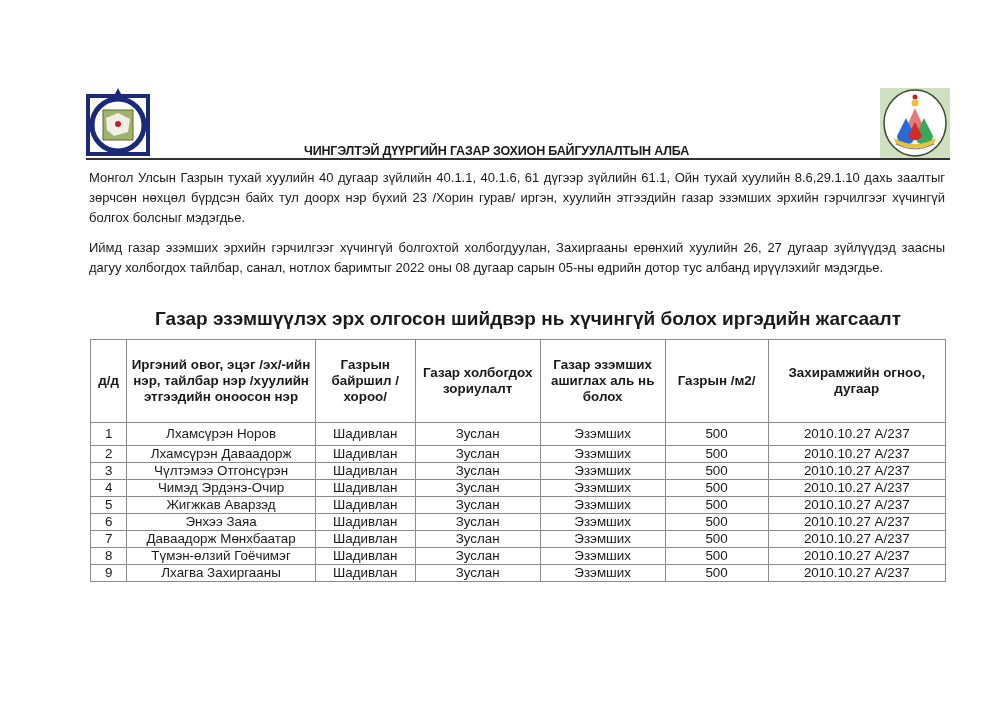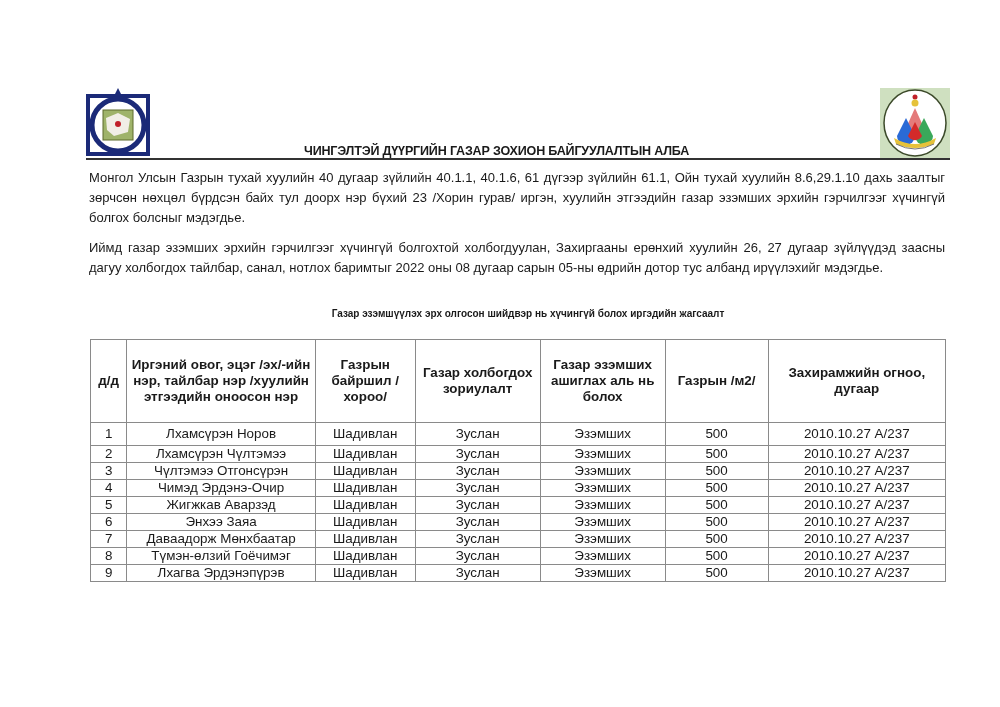--- a/index.html
+++ b/index.html
@@ -10,21 +10,21 @@
   .logo-left { position: absolute; left: 84px; top: 86px; width: 68px; height: 70px; }
   .logo-right { position: absolute; left: 880px; top: 88px; width: 70px; height: 70px; }
   .header-rule { position: absolute; left: 86px; top: 158px; width: 864px; height: 0; border-top: 2px solid #333; }
   .office-title {
     position: absolute; left: 304px; top: 143px; font-size: 13.5px; font-weight: bold;
     letter-spacing: -0.2px; transform: scaleX(0.93); transform-origin: left top; white-space: nowrap;
   }
   .para { position: absolute; left: 89px; width: 856px; font-size: 13px; line-height: 20px; text-align: justify; }
   .para1 { top: 168px; }
   .para2 { top: 231px; margin-top: 7px; }
-  .table-title { position: absolute; left: 0; width: 1000px; text-align: center; top: 308px; font-size: 10px; font-weight: bold; padding-left: 56px; box-sizing: border-box; }
+  .table-title { position: absolute; left: 0; width: 1000px; text-align: center; top: 308px; font-size: 19px; font-weight: bold; padding-left: 56px; box-sizing: border-box; }
   table.list {
     position: absolute; left: 90px; top: 339px; width: 856px; border-collapse: collapse;
     font-size: 13.4px; table-layout: fixed;
   }
   table.list th, table.list td { border: 1px solid #8a8a8a; text-align: center; padding: 0 2px; }
   table.list th { font-weight: bold; height: 82px; line-height: 16px; vertical-align: middle; }
   table.list td { height: 16px; line-height: 16px; }
   table.list tr.first td { height: 22px; }
   .c0 { width: 36px; } .c1 { width: 187px; } .c2 { width: 99px; } .c3 { width: 124px; }
   .c4 { width: 124px; } .c5 { width: 102px; } .c6 { width: 176px; }
@@ -88,21 +88,21 @@
         <td>1</td>
         <td>Лхамсүрэн Норов</td>
         <td>Шадивлан</td>
         <td>Зуслан</td>
         <td>Эзэмших</td>
         <td>500</td>
         <td>2010.10.27 А/237</td>
       </tr>
       <tr>
         <td>2</td>
-        <td>Лхамсүрэн Чүлтэмээ</td>
+        <td>Лхамсүрэн Даваадорж</td>
         <td>Шадивлан</td>
         <td>Зуслан</td>
         <td>Эзэмших</td>
         <td>500</td>
         <td>2010.10.27 А/237</td>
       </tr>
       <tr>
         <td>3</td>
         <td>Чүлтэмээ Отгонсүрэн</td>
         <td>Шадивлан</td>
@@ -151,21 +151,21 @@
         <td>8</td>
         <td>Түмэн-өлзий Гоёчимэг</td>
         <td>Шадивлан</td>
         <td>Зуслан</td>
         <td>Эзэмших</td>
         <td>500</td>
         <td>2010.10.27 А/237</td>
       </tr>
       <tr>
         <td>9</td>
-        <td>Лхагва Эрдэнэпүрэв</td>
+        <td>Лхагва Захиргааны</td>
         <td>Шадивлан</td>
         <td>Зуслан</td>
         <td>Эзэмших</td>
         <td>500</td>
         <td>2010.10.27 А/237</td>
       </tr>
     </tbody>
 </table>
 
 </body></html>

